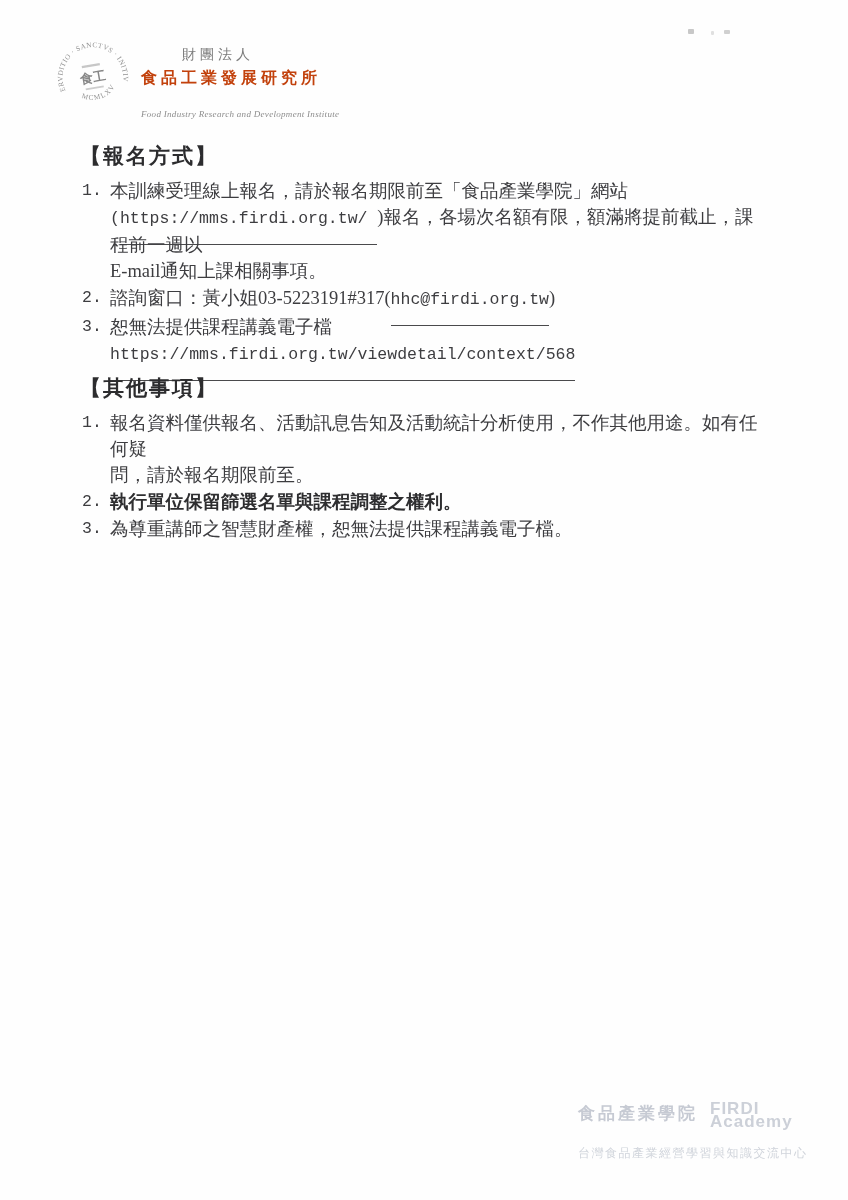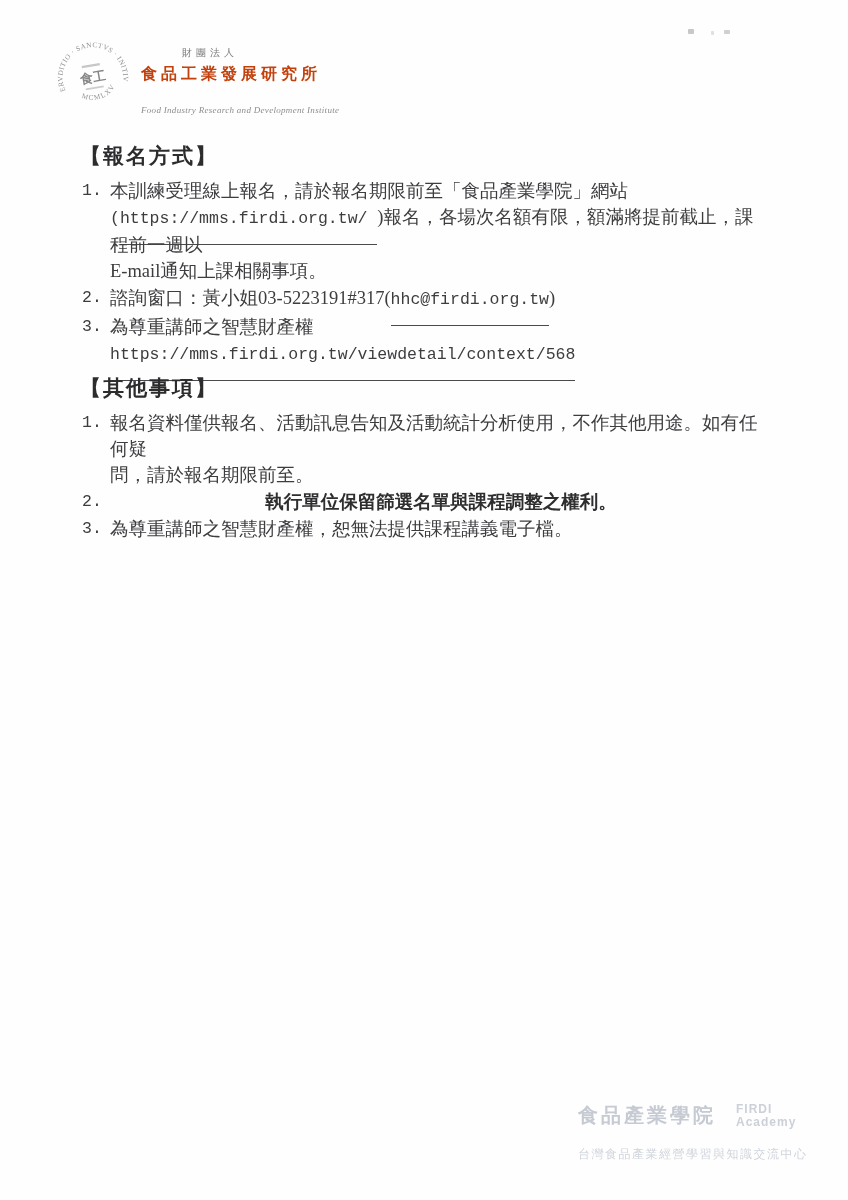--- a/index.html
+++ b/index.html
@@ -9,40 +9,40 @@
     background:#fefefe;
     margin:0 auto;
     overflow:hidden;
     font-family:"Liberation Serif","DejaVu Serif",serif;
     color:#3d3d40;
   }
   
   .logo{position:absolute;left:55px;top:38px;display:flex;align-items:flex-start;}
   .seal{width:76px;height:80px;transform:rotate(-10deg);opacity:.82;}
   .logo-text{margin-left:10px;padding-top:8px;color:#6f6f6f;}
-  .org-prefix{font-size:10px;letter-spacing:4px;color:#7c7c7c;padding-left:41px;}
+  .org-prefix{font-size:14px;letter-spacing:4px;color:#7c7c7c;padding-left:41px;}
   .org-name{font-size:16px;letter-spacing:4px;font-weight:bold;color:#c2410c;margin-top:4px;}
   .org-en{font-size:9px;font-style:italic;color:#8d8d8d;margin-top:20px;letter-spacing:.3px;}
   
   .speck{position:absolute;background:#9a9a9a;border-radius:1px;opacity:.55;}
   
   .content{position:absolute;left:80px;top:142px;width:692px;font-size:18.5px;line-height:26px;}
   .sec-heading{font-size:21px;font-weight:bold;color:#2c2c2e;letter-spacing:2px;line-height:28px;margin-bottom:8px;}
   .sec2{margin-top:6px;}
   .li{display:flex;margin:0 0 1px 0;}
   .num{width:28px;flex:0 0 28px;padding-left:2px;font-family:"Liberation Mono","DejaVu Sans Mono",monospace;font-size:16.5px;}
   .txt{flex:1;}
   .mono{font-family:"Liberation Mono","DejaVu Sans Mono",monospace;font-size:16.5px;}
   .lnk{text-decoration:none;color:#3d3d40;border-bottom:1.2px solid #4a4a4c;padding-bottom:16px;cursor:pointer;}
-  .bold{font-weight:bold;color:#2e2e30;text-align:center;}
+  .bold{font-weight:bold;color:#2e2e30;}
   
   .footer{position:absolute;left:578px;top:1102px;font-family:"Liberation Sans","DejaVu Sans",sans-serif;}
   .brand-row{display:flex;align-items:flex-start;}
-  .brand-cjk{font-size:20px;letter-spacing:3px;color:#c6cad3;font-weight:bold;}
-  .brand-en{margin-left:20px;margin-top:1px;font-size:12px;line-height:12.5px;color:#ccd0d8;font-weight:bold;letter-spacing:1px;}
+  .brand-cjk{font-size:17px;letter-spacing:3px;color:#c6cad3;font-weight:bold;}
+  .brand-en{margin-left:12px;margin-top:1px;font-size:17px;line-height:12.5px;color:#ccd0d8;font-weight:bold;letter-spacing:1px;}
   .tagline{margin-top:17px;font-size:12px;letter-spacing:1.5px;color:#d0d4db;}
 </style>
 </head>
 <body>
 
 <div class="page">
 
   <div class="logo">
     <svg class="seal" viewBox="0 0 100 100">
       <defs>
@@ -86,21 +86,21 @@
     <div class="li">
       <span class="num">2.</span>
       <span class="txt">
         <span>諮詢窗口：黃小姐03-5223191#317(</span><span class="mono lnk">hhc@firdi.org.tw</span><span>)</span>
       </span>
     </div>
 
     <div class="li">
       <span class="num">3.</span>
       <span class="txt">
-        <span>為尊重講師之智慧財產權 </span><span class="mono lnk">https://mms.firdi.org.tw/viewdetail/context/568</span>
+        <span>恕無法提供課程講義電子檔 </span><span class="mono lnk">https://mms.firdi.org.tw/viewdetail/context/568</span>
       </span>
     </div>
 
     <div class="sec-heading sec2">【其他事項】</div>
 
     <div class="li">
       <span class="num">1.</span>
       <span class="txt">
         <span>報名資料僅供報名、活動訊息告知及活動統計分析使用，不作其他用途。如有任何疑</span><br>
         <span>問，請於報名期限前至。</span>

